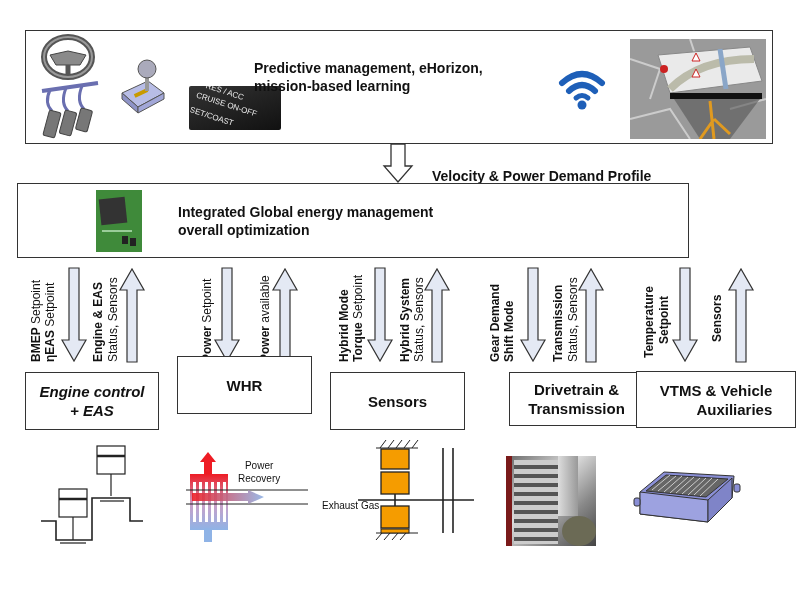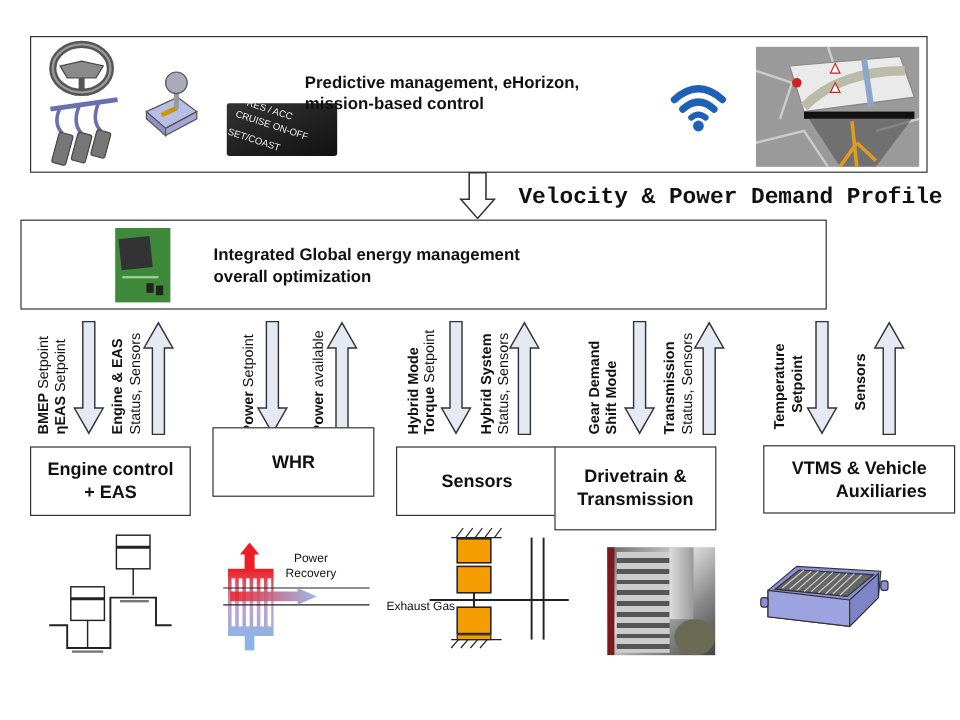--- a/index.html
+++ b/index.html
@@ -45,21 +45,21 @@
   </svg>
 
   <div class="abs" style="left:163px;top:55px;width:92px;height:44px;background:linear-gradient(160deg,#333,#111);border-radius:2px;overflow:hidden;">
     <div class="abs" style="left:16px;top:1px;color:#eee;font-size:8px;transform:rotate(18deg);">RES / ACC</div>
     <div class="abs" style="left:6px;top:14px;color:#eee;font-size:8px;transform:rotate(18deg);">CRUISE ON-OFF</div>
     <div class="abs" style="left:0px;top:26px;color:#eee;font-size:8px;transform:rotate(18deg);">SET/COAST</div>
   </div>
 
   <div class="abs ctext" style="left:228px;top:28px;width:250px;font-size:14px;line-height:18px;">
     <div>Predictive management, eHorizon,</div>
-    <div>mission-based control</div>
+    <div>mission-based learning</div>
   </div>
 
   <svg style="left:532px;top:36px;" width="48" height="44" viewBox="0 0 48 44">
     <path d="M4 16 Q24 -2 44 16" stroke="#1e5fb8" stroke-width="6" fill="none" stroke-linecap="round"></path>
     <path d="M11 24 Q24 12 37 24" stroke="#1e5fb8" stroke-width="6" fill="none" stroke-linecap="round"></path>
     <path d="M18 31 Q24 26 30 31" stroke="#1e5fb8" stroke-width="5" fill="none" stroke-linecap="round"></path>
     <circle cx="24" cy="38" r="4.5" fill="#1e5fb8"></circle>
   </svg>
 
   <div class="abs" style="left:604px;top:8px;width:136px;height:100px;background:#9a9a9a;overflow:hidden;">
@@ -74,21 +74,21 @@
       <circle cx="34" cy="30" r="4" fill="#c22"></circle>
       <path d="M62 22 L66 14 L70 22 Z" fill="#fff" stroke="#c22"></path>
       <path d="M62 38 L66 30 L70 38 Z" fill="#fff" stroke="#c22"></path>
     </svg>
   </div>
 </div>
 
 <svg style="left:383px;top:144px;" width="30" height="40" viewBox="0 0 30 40">
   <path d="M8 0 L22 0 L22 22 L29 22 L15 38 L1 22 L8 22 Z" fill="#fff" stroke="#333" stroke-width="1.3"></path>
 </svg>
-<div class="abs bold" style="left:432px;top:153px;font-size:19px;font-family:Liberation Mono, monospace;">Velocity &amp; Power Demand Profile</div>
+<div class="abs bold" style="left:432px;top:168px;font-size:14px;">Velocity &amp; Power Demand Profile</div>
 
 <div class="box" style="left:17px;top:183px;width:672px;height:75px;">
   <div class="abs" style="left:78px;top:6px;width:46px;height:62px;background:#3f8a3a;overflow:hidden;">
     <div class="abs" style="left:4px;top:8px;width:26px;height:26px;background:#333;transform:rotate(-6deg);"></div>
     <div class="abs" style="left:26px;top:46px;width:6px;height:8px;background:#222;"></div>
     <div class="abs" style="left:34px;top:48px;width:6px;height:8px;background:#222;"></div>
     <div class="abs" style="left:6px;top:40px;width:30px;height:2px;background:#9c9;"></div>
   </div>
   <div class="abs ctext" style="left:160px;top:19px;width:270px;">
     <div>Integrated Global energy management</div>
@@ -100,21 +100,21 @@
   <div class="vlabel" style="left:29px;top:362px;"><b>BMEP</b><span> Setpoint</span></div>
   <div class="vlabel" style="left:43px;top:362px;"><b>ηEAS</b><span> Setpoint</span></div>
   <svg class="arrow-down" style="left:61px;top:268px;" width="26" height="94" viewBox="0 0 26 94">
       <path d="M8 0 L18 0 L18 72 L25 72 L13 93 L1 72 L8 72 Z" fill="#e4e9f4" stroke="#333333" stroke-width="1.2"></path>
     </svg>
   <div class="vlabel" style="left:91px;top:362px;"><b>Engine &amp; EAS</b><span></span></div>
   <div class="vlabel" style="left:106px;top:362px;"><b></b><span>Status, Sensors</span></div>
   <svg class="arrow-up" style="left:119px;top:268px;" width="26" height="94" viewBox="0 0 26 94">
       <path d="M8 94 L18 94 L18 22 L25 22 L13 1 L1 22 L8 22 Z" fill="#e4e9f4" stroke="#333333" stroke-width="1.2"></path>
     </svg>
-  <div class="sub" style="left:25px;top:372px;width:134px;height:58px;">
+  <div class="sub" style="left:25px;top:372px;width:134px;height:58px;font-style:italic;">
     <div>
         <div>Engine control</div>
         <div>+ EAS</div>
       </div>
   </div>
 </div>
 
 <div>
   <div class="vlabel" style="left:200px;top:362px;"><b>Power</b><span> Setpoint</span></div>
   <svg class="arrow-down" style="left:214px;top:268px;" width="26" height="94" viewBox="0 0 26 94">
@@ -149,21 +149,21 @@
   <div class="vlabel" style="left:488px;top:362px;"><b>Gear Demand</b><span></span></div>
   <div class="vlabel" style="left:502px;top:362px;"><b>Shift Mode</b><span></span></div>
   <svg class="arrow-down" style="left:520px;top:268px;" width="26" height="94" viewBox="0 0 26 94">
       <path d="M8 0 L18 0 L18 72 L25 72 L13 93 L1 72 L8 72 Z" fill="#e4e9f4" stroke="#333333" stroke-width="1.2"></path>
     </svg>
   <div class="vlabel" style="left:551px;top:362px;"><b>Transmission</b><span></span></div>
   <div class="vlabel" style="left:566px;top:362px;"><b></b><span>Status, Sensors</span></div>
   <svg class="arrow-up" style="left:578px;top:268px;" width="26" height="94" viewBox="0 0 26 94">
       <path d="M8 94 L18 94 L18 22 L25 22 L13 1 L1 22 L8 22 Z" fill="#e4e9f4" stroke="#333333" stroke-width="1.2"></path>
     </svg>
-  <div class="sub" style="left:462px;top:372px;width:135px;height:70px;">
+  <div class="sub" style="left:509px;top:372px;width:135px;height:54px;">
     <div>
         <div>Drivetrain &amp;</div>
         <div>Transmission</div>
       </div>
   </div>
 </div>
 
 <div>
   <div class="vlabel" style="left:642px;top:358px;"><b>Temperature</b><span></span></div>
   <div class="vlabel" style="left:657px;top:344px;"><b>Setpoint</b><span></span></div>

